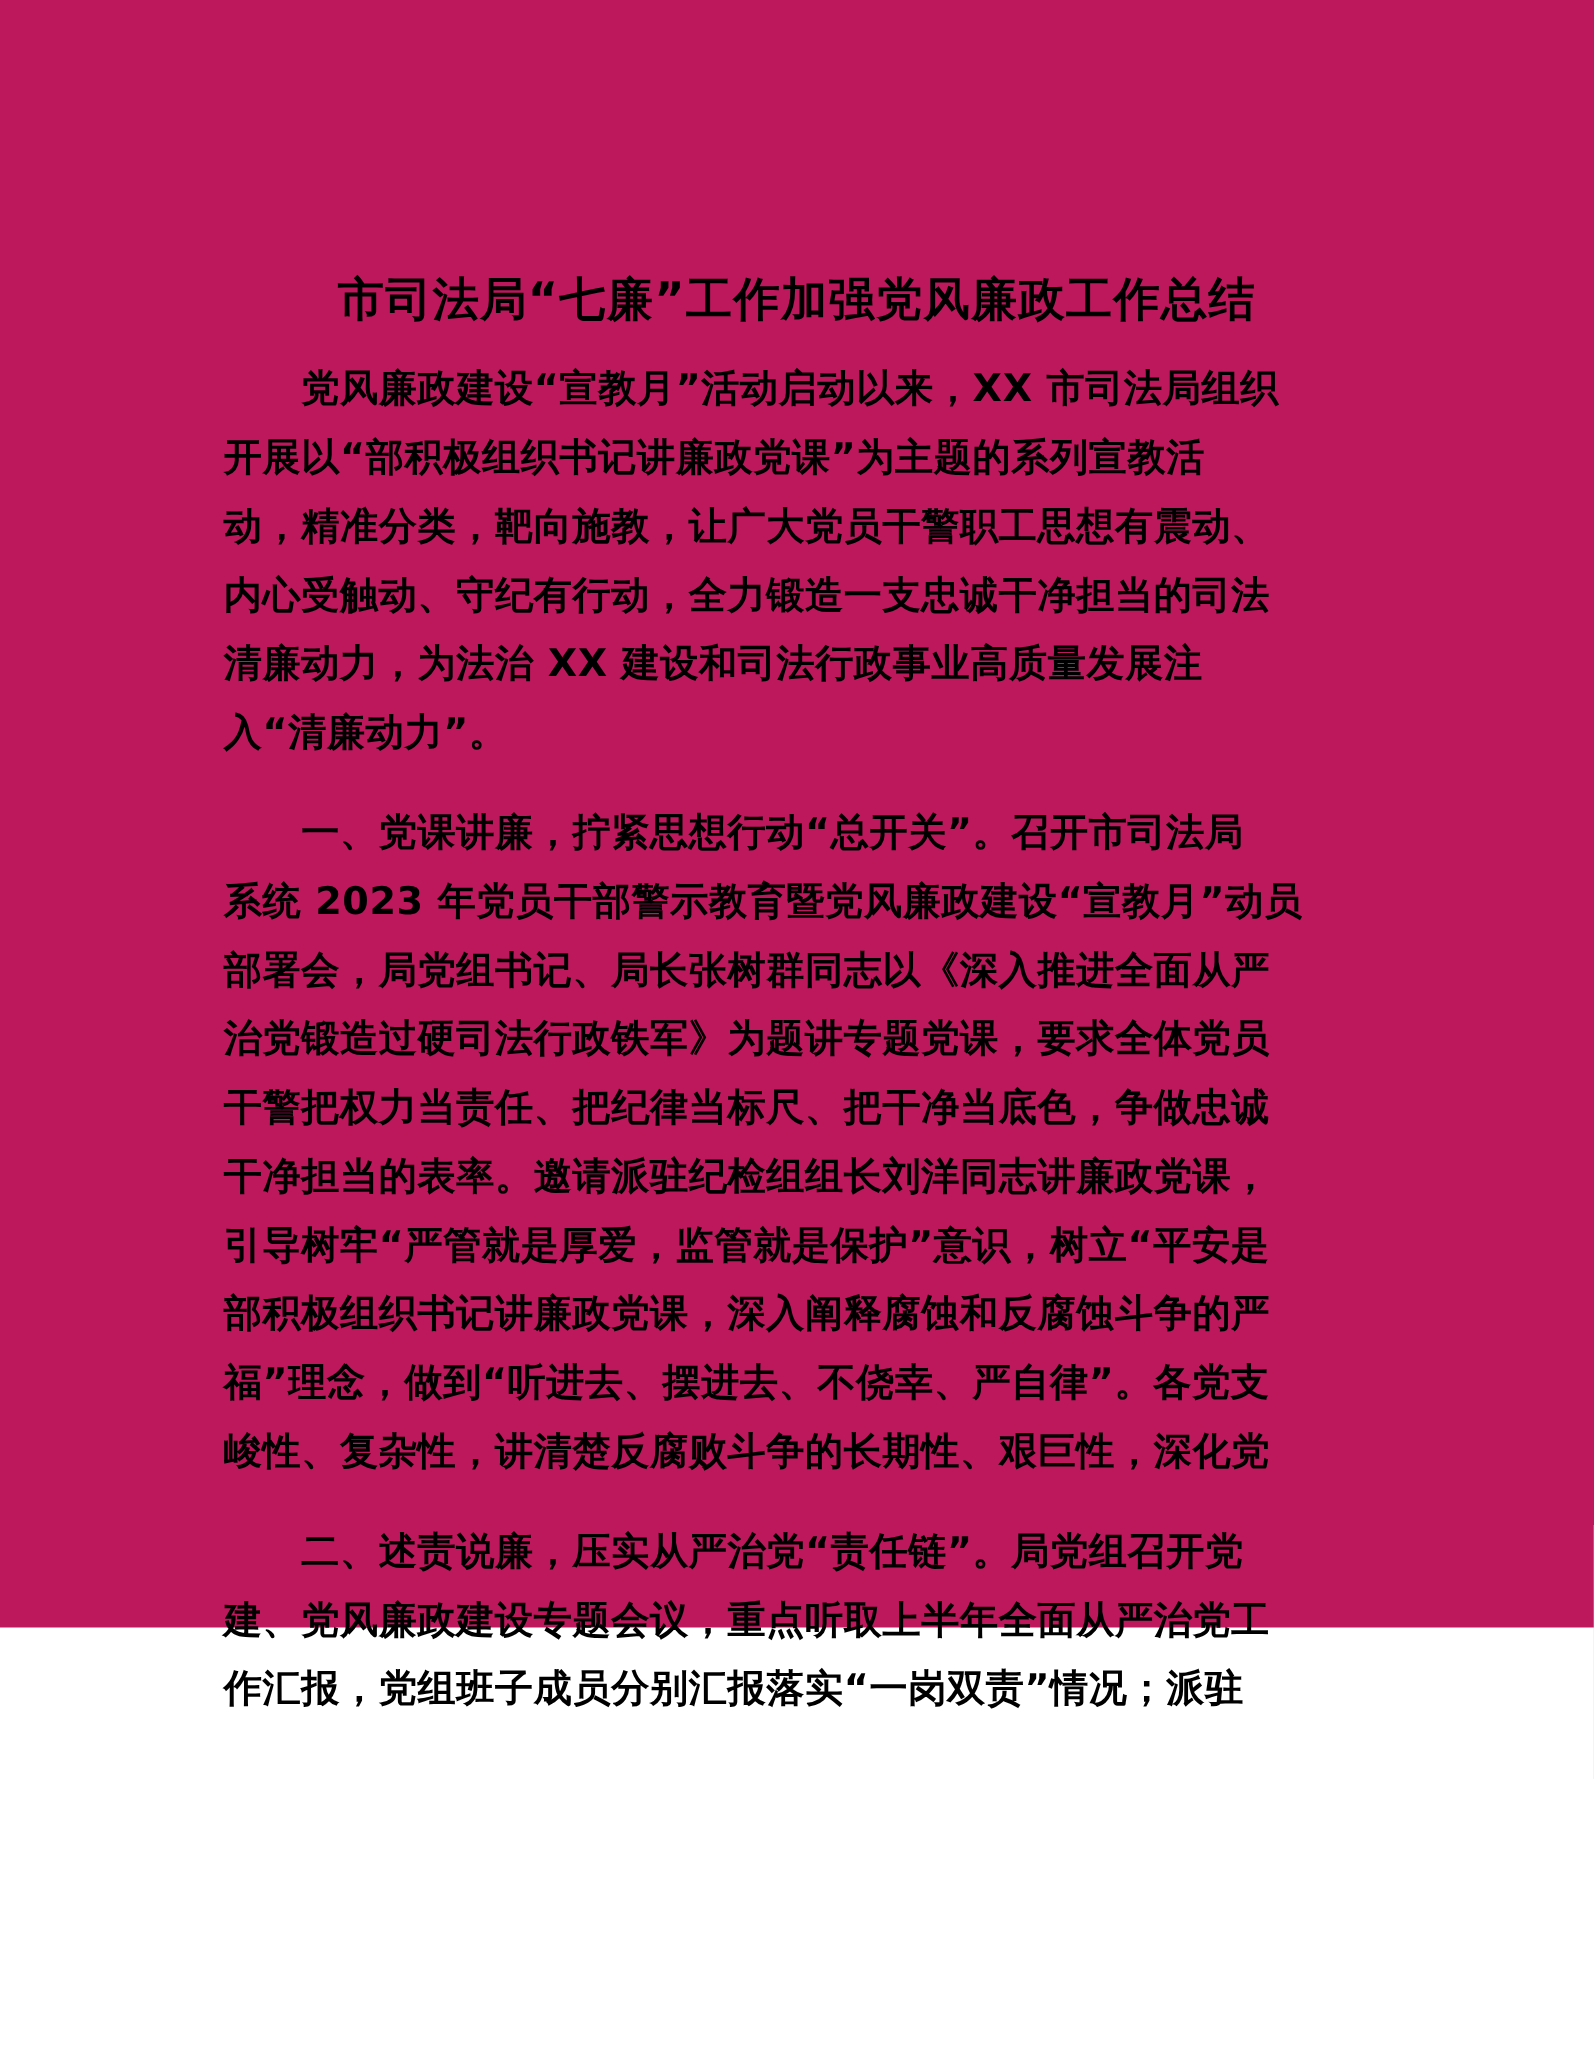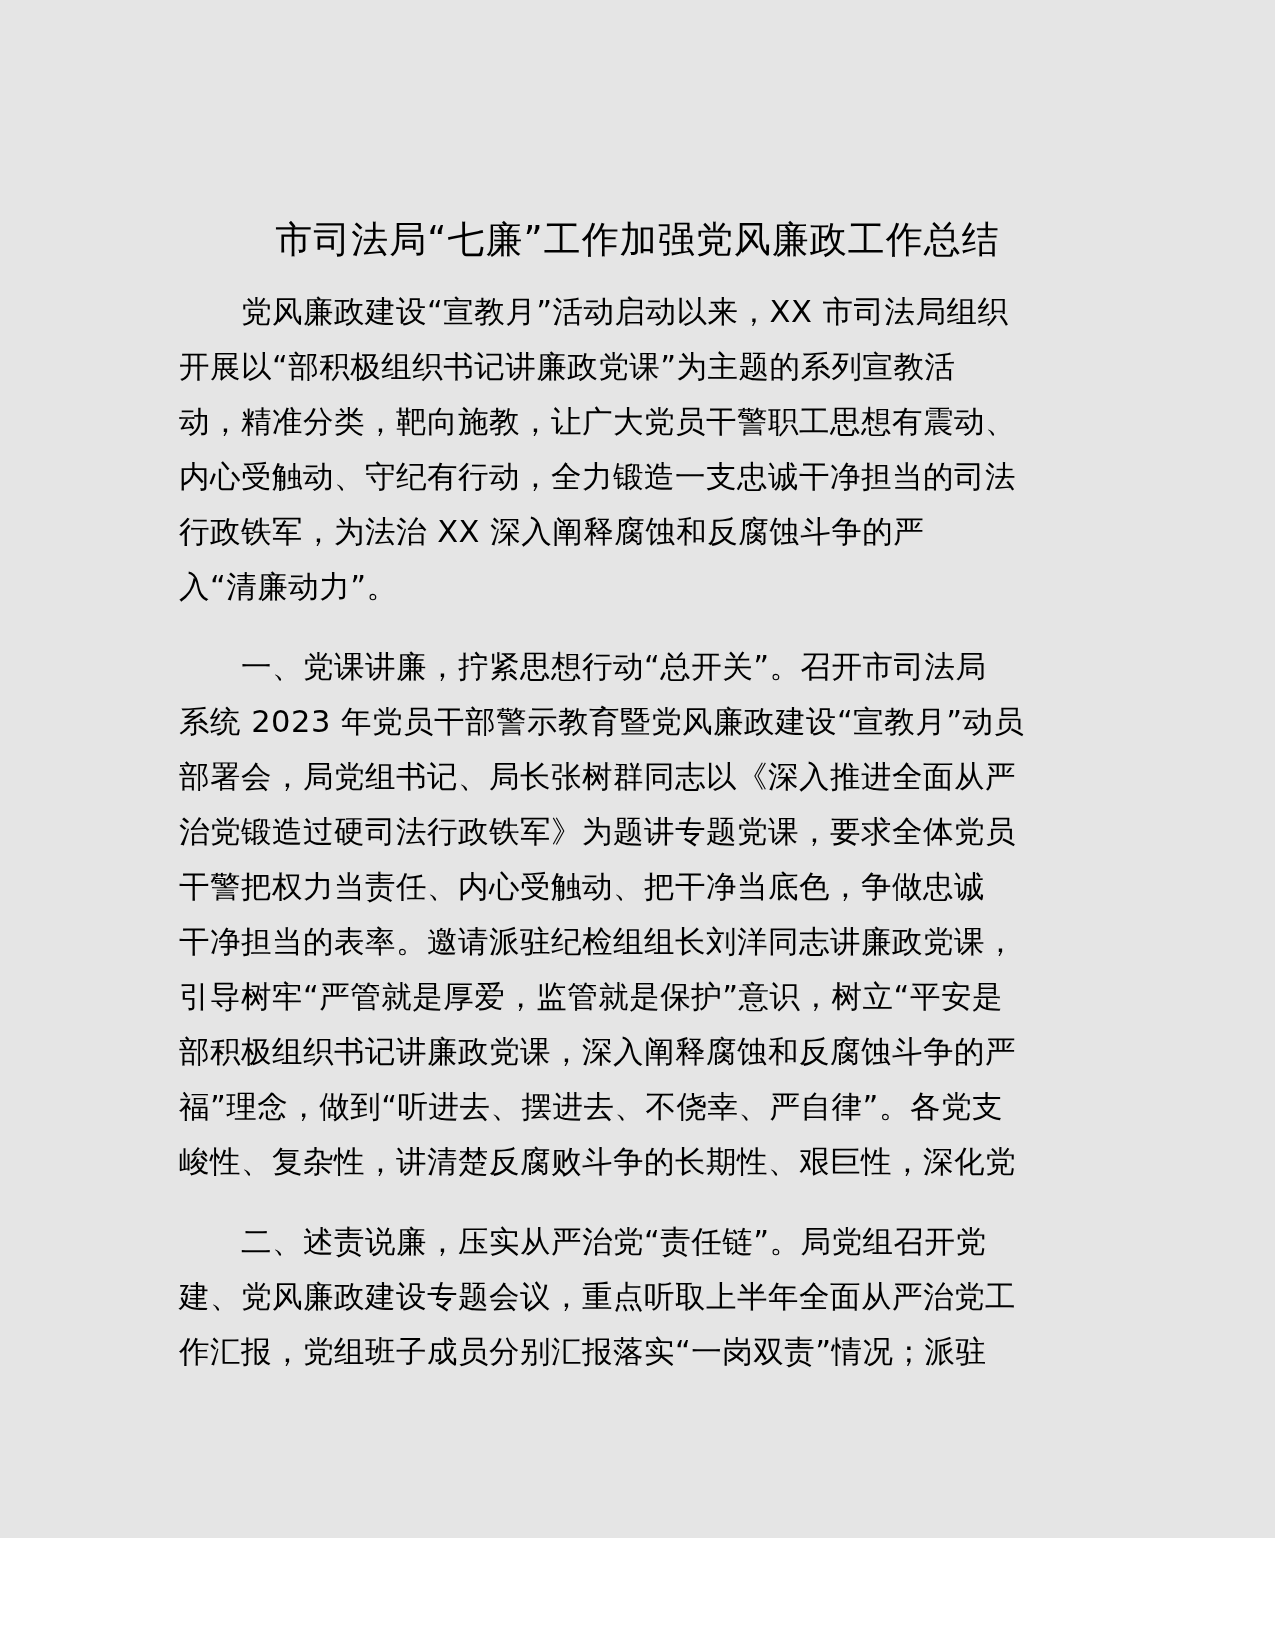--- a/index.html
+++ b/index.html
@@ -1,49 +1,49 @@
 <!DOCTYPE html>
 <html><head>
 <meta charset="utf-8">
 <style>
   html, body { margin: 0; padding: 0; background: #ffffff; }
   body { width: 1275px; height: 1650px; position: relative; overflow: hidden;
          font-family: "DejaVu Sans", sans-serif; color: #000000; }
-  .page { position: absolute; left: 0; top: 0; width: 1275px; height: 1538px; background: #e5e5e5; }
+  .page { position: absolute; left: 0; top: 0; width: 1275px; height: 1302px; background: #be185d; font-weight: bold; }
   .title { position: absolute; left: 150px; top: 212px; width: 975px; text-align: center;
            font-size: 37px; line-height: 56px; letter-spacing: 1px; white-space: nowrap; }
   .body { position: absolute; left: 179px; top: 284px; width: 860px; }
   .line { font-size: 30.5px; line-height: 55px; height: 55px; white-space: nowrap; letter-spacing: 0.5px; }
   .indent { padding-left: 62px; }
   .para-gap { height: 25px; }
 </style>
 </head>
 <body>
 
 <div class="page">
   <div class="title">市司法局“七廉”工作加强党风廉政工作总结</div>
 
   <div class="body">
 
     <div>
       <div class="line indent">党风廉政建设“宣教月”活动启动以来，XX 市司法局组织</div>
       <div class="line">开展以“部积极组织书记讲廉政党课”为主题的系列宣教活</div>
       <div class="line">动，精准分类，靶向施教，让广大党员干警职工思想有震动、</div>
       <div class="line">内心受触动、守纪有行动，全力锻造一支忠诚干净担当的司法</div>
-      <div class="line">行政铁军，为法治 XX 深入阐释腐蚀和反腐蚀斗争的严</div>
+      <div class="line">清廉动力，为法治 XX 建设和司法行政事业高质量发展注</div>
       <div class="line">入“清廉动力”。</div>
     </div>
     <div class="para-gap"></div>
 
     <div>
       <div class="line indent">一、党课讲廉，拧紧思想行动“总开关”。召开市司法局</div>
       <div class="line">系统 2023 年党员干部警示教育暨党风廉政建设“宣教月”动员</div>
       <div class="line">部署会，局党组书记、局长张树群同志以《深入推进全面从严</div>
       <div class="line">治党锻造过硬司法行政铁军》为题讲专题党课，要求全体党员</div>
-      <div class="line">干警把权力当责任、内心受触动、把干净当底色，争做忠诚</div>
+      <div class="line">干警把权力当责任、把纪律当标尺、把干净当底色，争做忠诚</div>
       <div class="line">干净担当的表率。邀请派驻纪检组组长刘洋同志讲廉政党课，</div>
       <div class="line">引导树牢“严管就是厚爱，监管就是保护”意识，树立“平安是</div>
       <div class="line">部积极组织书记讲廉政党课，深入阐释腐蚀和反腐蚀斗争的严</div>
       <div class="line">福”理念，做到“听进去、摆进去、不侥幸、严自律”。各党支</div>
       <div class="line">峻性、复杂性，讲清楚反腐败斗争的长期性、艰巨性，深化党</div>
     </div>
     <div class="para-gap"></div>
 
     <div>
       <div class="line indent">二、述责说廉，压实从严治党“责任链”。局党组召开党</div>

